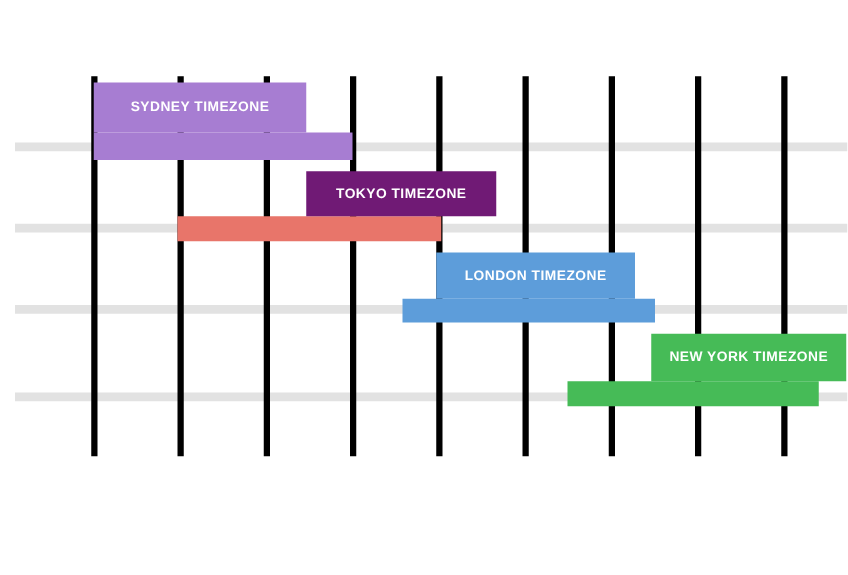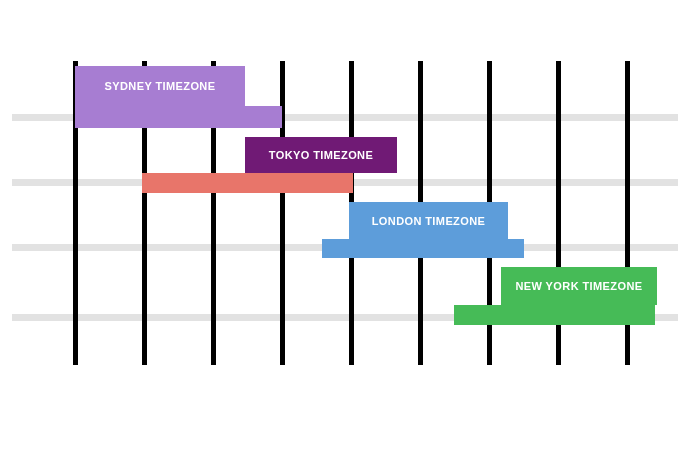--- a/index.html
+++ b/index.html
@@ -67,17 +67,17 @@
 
     <div class="label-box" style="left: 63px; top: 66px; width: 170px; height: 40px; background: rgb(167, 125, 210); color: rgb(255, 255, 255);">
       <span>SYDNEY TIMEZONE</span>
     </div>
     <div class="label-box" style="left: 233px; top: 137px; width: 152px; height: 36px; background: #701a75; color: rgb(255, 255, 255);">
       <span>TOKYO TIMEZONE</span>
     </div>
     <div class="label-box" style="left: 337px; top: 202px; width: 159px; height: 37px; background: rgb(93, 157, 218); color: rgb(255, 255, 255);">
       <span>LONDON TIMEZONE</span>
     </div>
-    <div class="label-box" style="left: 489px; top: 267px; width: 156px; height: 38px; background: rgb(70, 187, 87); color: rgb(255, 255, 255); align-items: center;">
+    <div class="label-box" style="left: 509px; top: 267px; width: 156px; height: 38px; background: rgb(70, 187, 87); color: rgb(255, 255, 255); align-items: center;">
       <span>NEW YORK TIMEZONE</span>
     </div>
   </div>
 </div>
 
 </body></html>

